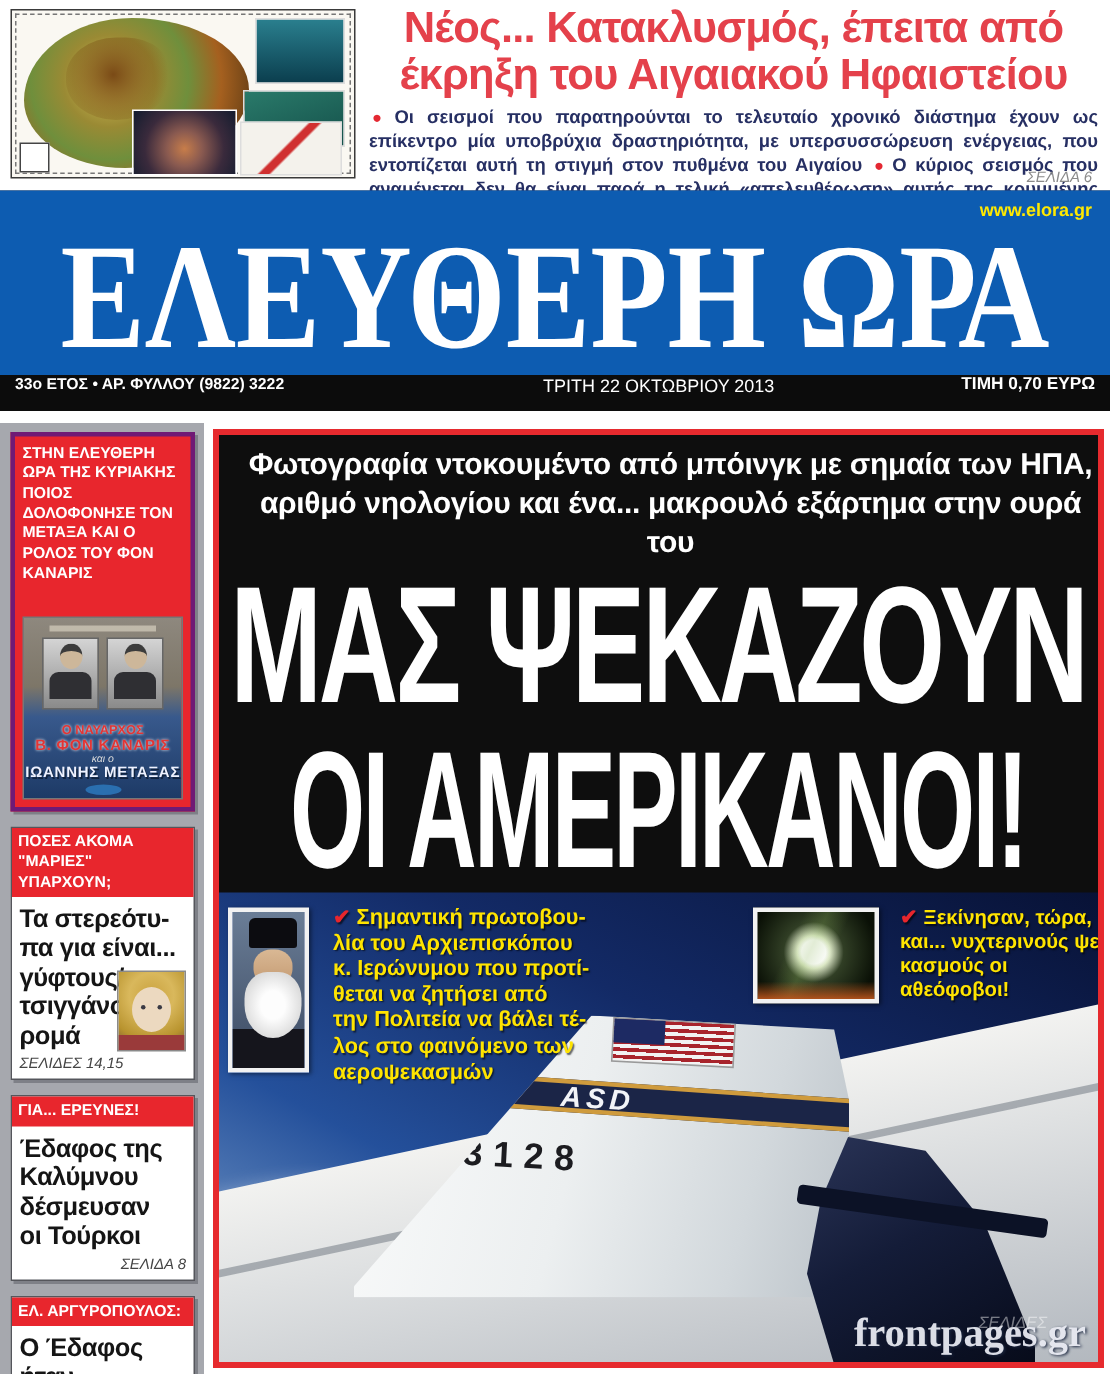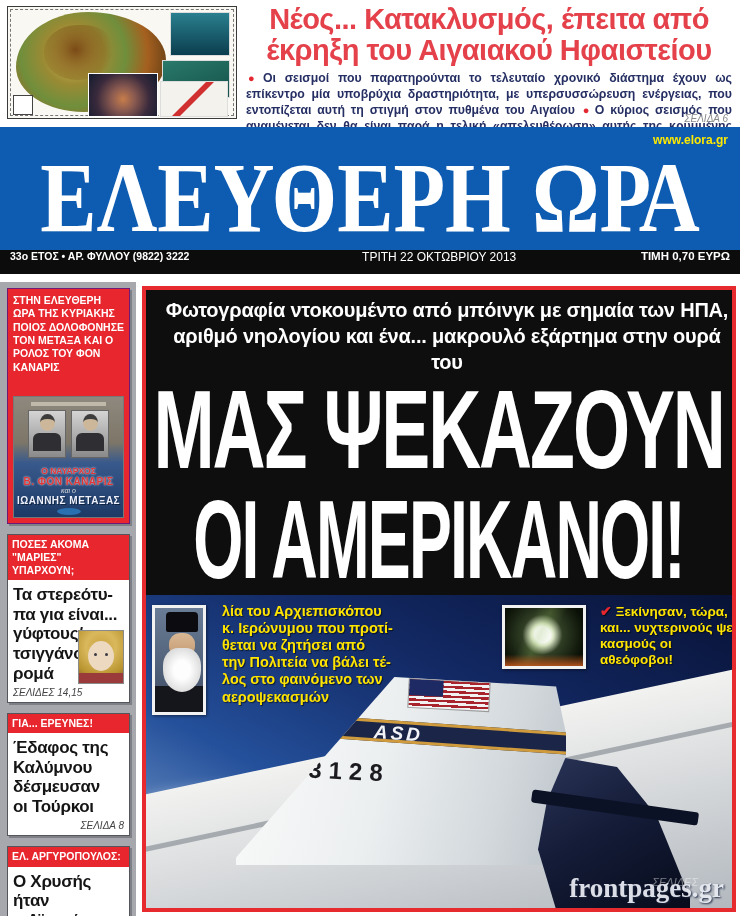--- a/index.html
+++ b/index.html
@@ -46,21 +46,21 @@
   
   .content { display:flex; height:642px; padding-top:8px; background:#fff; }
 
   
   .sidebar { width:136px; background:#a6a8ae; padding:6px 6px 6px 7px; height:634px; }
   .sbox { background:#fff; border:1px solid #55565c; box-shadow:2px 2px 0 #7e8087; margin-bottom:10px; }
   .sbox-header { background:#e8262d; color:#fff; font-weight:bold; font-size:10.5px; line-height:1.25; padding:3px 4px; }
   .sbox-body { padding:5px 4px 2px 5px; color:#151515; font-weight:bold; font-size:17px; line-height:1.15; letter-spacing:-0.3px; }
   .sbox-ref { font-style:italic; color:#444; font-size:10px; padding:2px 5px 4px 5px; }
   .ref-right { text-align:right; }
-  .promo { background:#e8262d; border:1px solid #701a75; box-shadow:2px 2px 0 #7e8087; padding:5px; margin-bottom:10px; }
+  .promo { background:#e8262d; border:3px solid #701a75; box-shadow:2px 2px 0 #7e8087; padding:5px; margin-bottom:10px; }
   .promo-text { color:#fff; font-weight:bold; font-size:10.5px; line-height:1.27; }
   .bookcover { position:relative; margin-top:22px; height:122px; border:1px solid #777;
     background:linear-gradient(#8e887e 0%, #7d7668 38%, #38598c 55%, #1d3a66 100%); overflow:hidden; }
   .book-authorbar { margin:5px auto 0; width:68%; height:4px; background:rgba(235,228,210,0.55); }
   .book-portraits { display:flex; justify-content:center; gap:5px; margin-top:4px; }
   .portrait { width:38px; height:48px; background:linear-gradient(#d4d4d4,#8a8a8a); border:1px solid #666; }
   .portrait .head { width:15px; height:17px; border-radius:50%; background:#cdb79a; border-top:5px solid #3c3c3c; margin:3px auto 0; }
   .portrait .torso { width:28px; height:18px; background:#2f2f33; border-radius:6px 6px 0 0; margin:2px auto 0; }
   .book-titles { position:absolute; left:0; right:0; bottom:2px; text-align:center; line-height:1.1; }
   .bt1 { color:#e23535; font-size:8.5px; font-weight:bold; text-shadow:0 0 2px #fff; }
@@ -228,21 +228,21 @@
           <div>Καλύμνου</div>
           <div>δέσμευσαν</div>
           <div>οι Τούρκοι</div>
         </div>
         <div class="sbox-ref ref-right">ΣΕΛΙΔΑ 8</div>
       </div>
 
       <div class="sbox">
         <div class="sbox-header">ΕΛ. ΑΡΓΥΡΟΠΟΥΛΟΣ:</div>
         <div class="sbox-body">
-          <div>Ο Χρυσής</div>
+          <div>Ο Έδαφος</div>
           <div>ήταν</div>
           <div>ο Αϊνστάιν</div>
           <div>της Χρυσής</div>
 
         </div>
 
       </div>
 
     </div>
 
@@ -280,20 +280,21 @@
           <div class="boom-fin"></div>
 
           <div class="cap-left">
             <div class="priest">
               <div class="robe"></div>
                 <div class="hat"></div>
                 <div class="face"></div>
                 <div class="beard"></div>
             </div>
             <div class="cap-left-text">
+              <div class="cap-line"><span class="cap-check">✔</span><span>Σημαντική πρωτοβου-</span></div>
               <div class="cap-line">λία του Αρχιεπισκόπου</div>
               <div class="cap-line">κ. Ιερώνυμου που προτί-</div>
               <div class="cap-line">θεται να ζητήσει από</div>
               <div class="cap-line">την Πολιτεία να βάλει τέ-</div>
               <div class="cap-line">λος στο φαινόμενο των</div>
               <div class="cap-line">αεροψεκασμών</div>
             </div>
           </div>
 
           <div class="cap-right">

